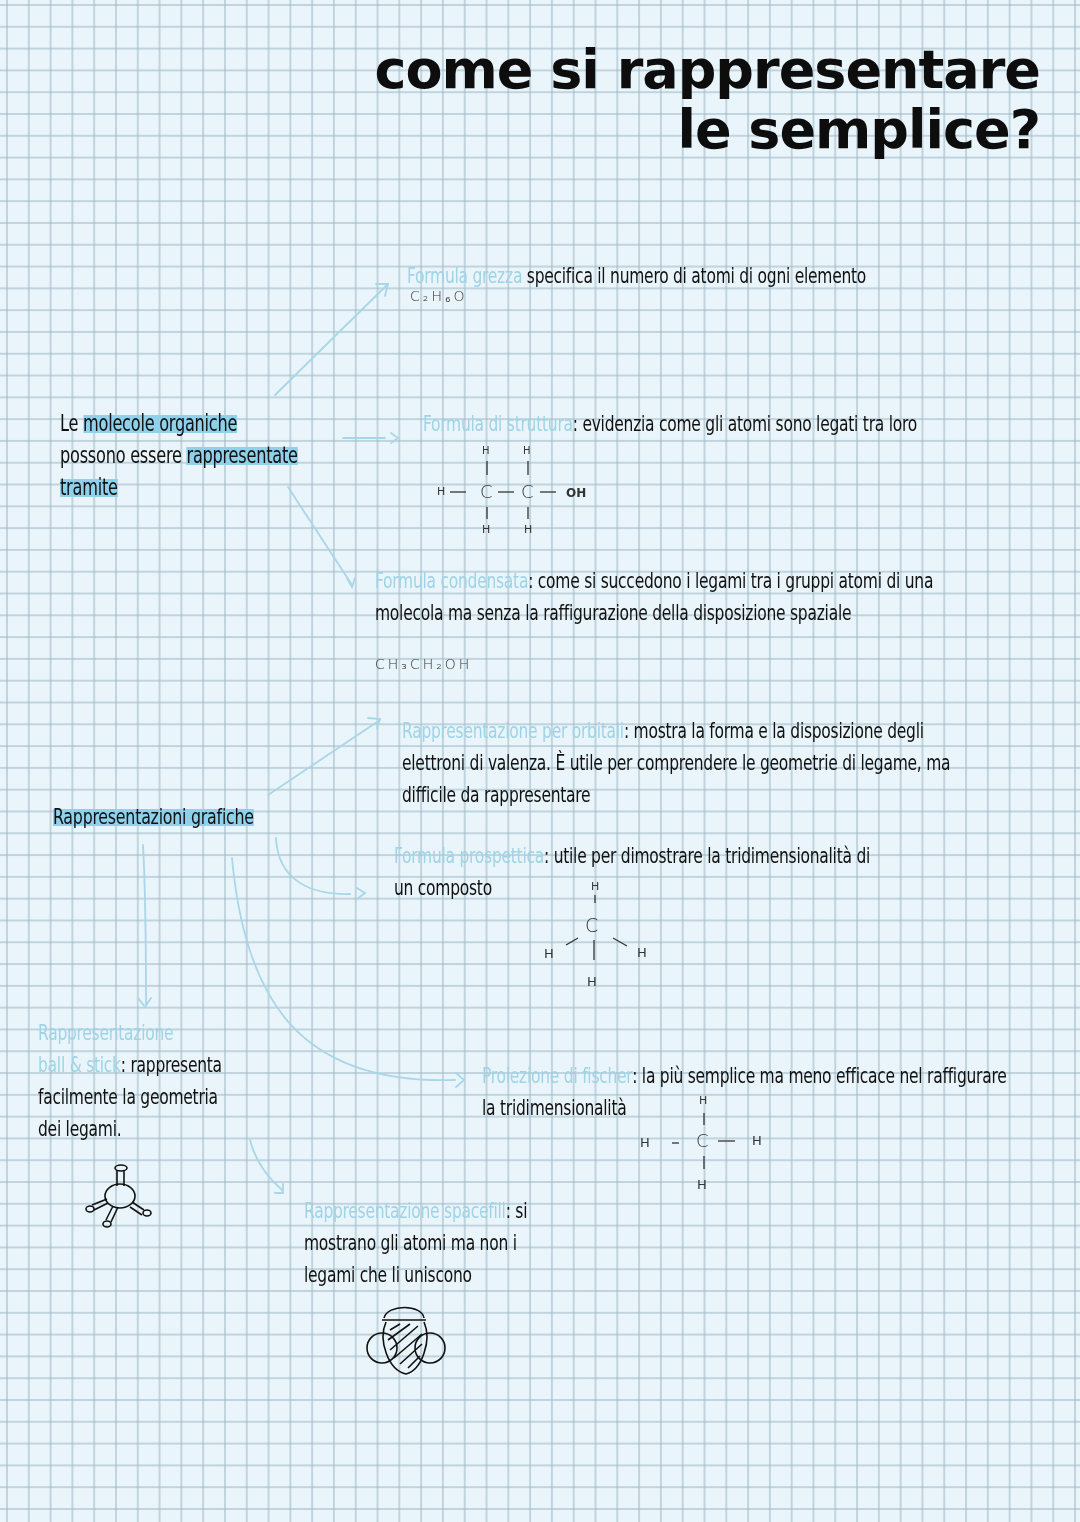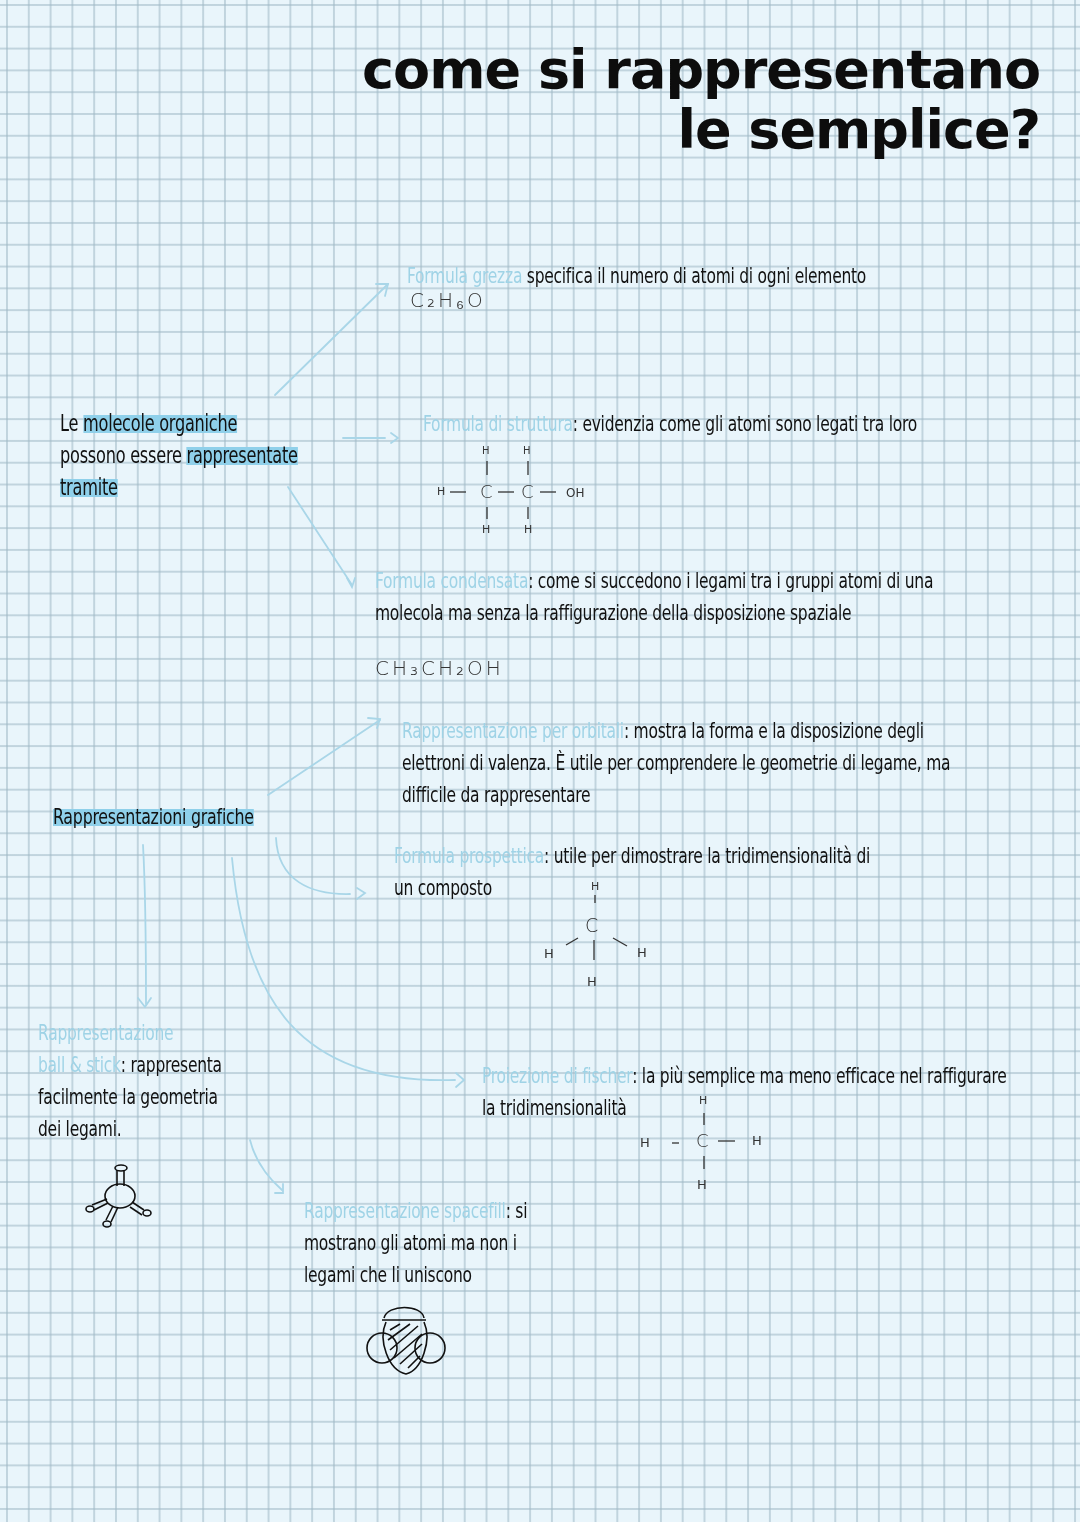--- a/index.html
+++ b/index.html
@@ -16,29 +16,29 @@
   }
   .abs { position:absolute; }
   .title {
     font-family:"DejaVu Sans", sans-serif; font-weight:bold;
     font-size:54px; line-height:60px; text-align:right; color:#0d0d0d;
     letter-spacing:-1px;
   }
   .note { font-size:21px; line-height:32px; letter-spacing:-0.3px; transform:scaleX(0.82); transform-origin:left top; white-space:nowrap; }
   .term { color:#9fd3e6; }
   .hl { background:linear-gradient(to bottom, transparent 20%, #8fd0ea 20%, #8fd0ea 90%, transparent 90%); }
-  .formula { font-family:"DejaVu Sans", sans-serif; font-size:20px; color:#333; letter-spacing:3px; font-weight:300; }
+  .formula { font-family:"DejaVu Sans", sans-serif; font-size:14px; color:#333; letter-spacing:3px; font-weight:300; }
   .chem { font-family:"DejaVu Sans", sans-serif; color:#333; font-size:13px; }
   svg { position:absolute; left:0; top:0; overflow:visible; }
 </style>
 </head>
 <body>
 
 <div class="abs title" style="right:40px; top:40px;">
-  <div>come si rappresentano</div>
+  <div>come si rappresentare</div>
   <div>le semplice?</div>
 </div>
 
 <svg width="1080" height="1522">
   <g fill="none" stroke="#a9d6e8" stroke-width="1.8" stroke-linecap="round">
 
     <line x1="275" y1="395" x2="388" y2="284"></line>
     <polyline points="376,284 388,284 385,296"></polyline>
 
     <line x1="343" y1="438" x2="385" y2="438"></line>
@@ -88,21 +88,21 @@
       <line x1="110" y1="47" x2="126" y2="47"></line>
       <line x1="57" y1="62" x2="57" y2="74"></line>
       <line x1="98" y1="62" x2="98" y2="74"></line>
     </g>
   </svg>
   <span class="abs chem" style="left:52px; top:0px; font-size:10px;">H</span>
   <span class="abs chem" style="left:93px; top:0px; font-size:10px;">H</span>
   <span class="abs chem" style="left:7px; top:40px; font-size:11px;">H</span>
   <span class="abs chem" style="left:50px; top:36px; font-size:18px; font-weight:300;">C</span>
   <span class="abs chem" style="left:91px; top:36px; font-size:18px; font-weight:300;">C</span>
-  <span class="abs chem" style="left:136px; top:41px; font-size:12px;">OH</span>
+  <span class="abs chem" style="left:136px; top:41px; font-size:12px;font-weight:bold;">OH</span>
   <span class="abs chem" style="left:52px; top:78px; font-size:11px;">H</span>
   <span class="abs chem" style="left:94px; top:78px; font-size:11px;">H</span>
 </div>
 
 <div class="abs note" style="left:375px; top:565px;">
   <div><span class="term">Formula condensata</span><span>: come si succedono i legami tra i gruppi atomi di una</span></div>
   <div>molecola ma senza la raffigurazione della disposizione spaziale</div>
 </div>
 <div class="abs formula" style="left:375px; top:656px;">CH₃CH₂OH</div>
 

